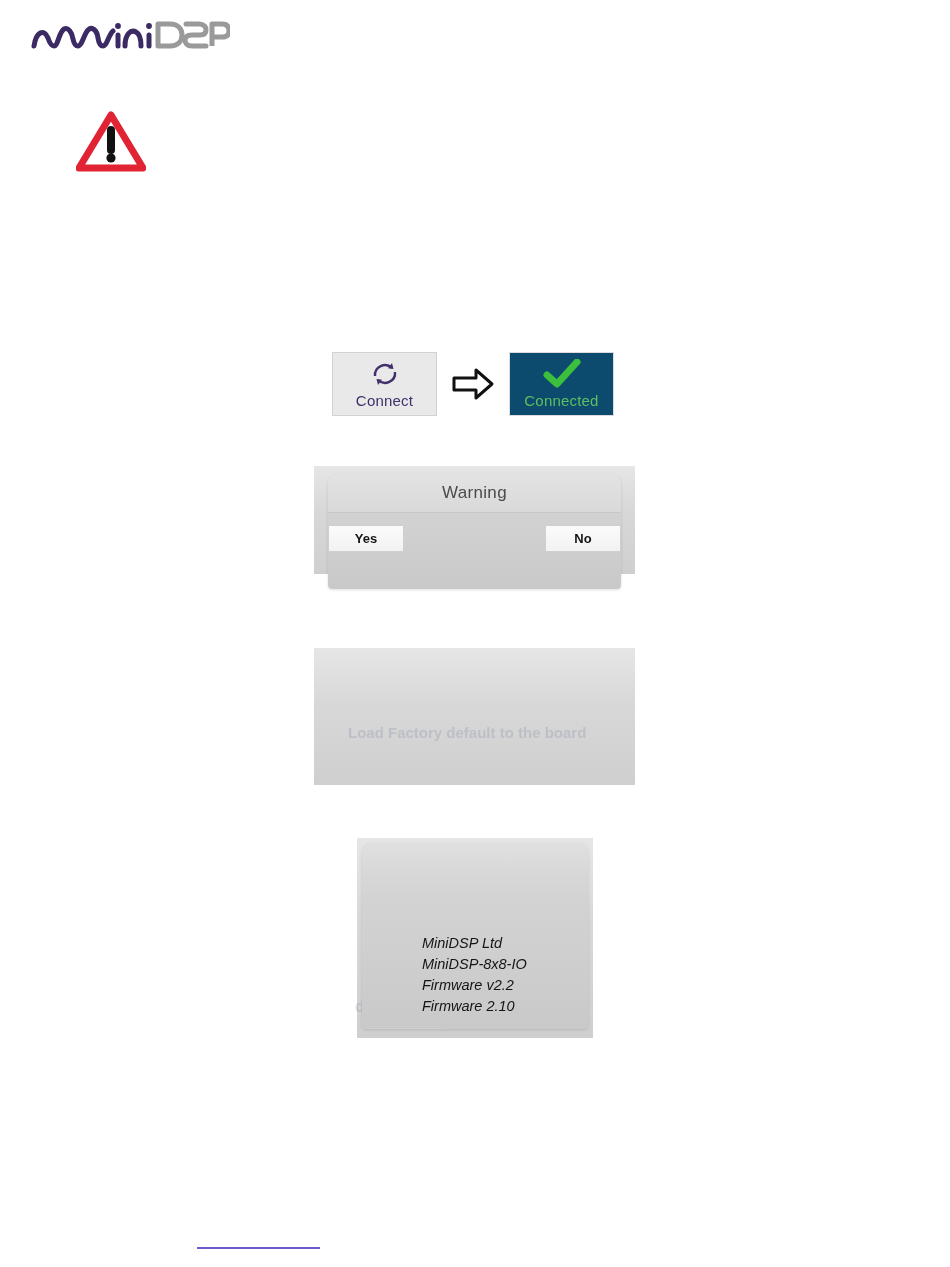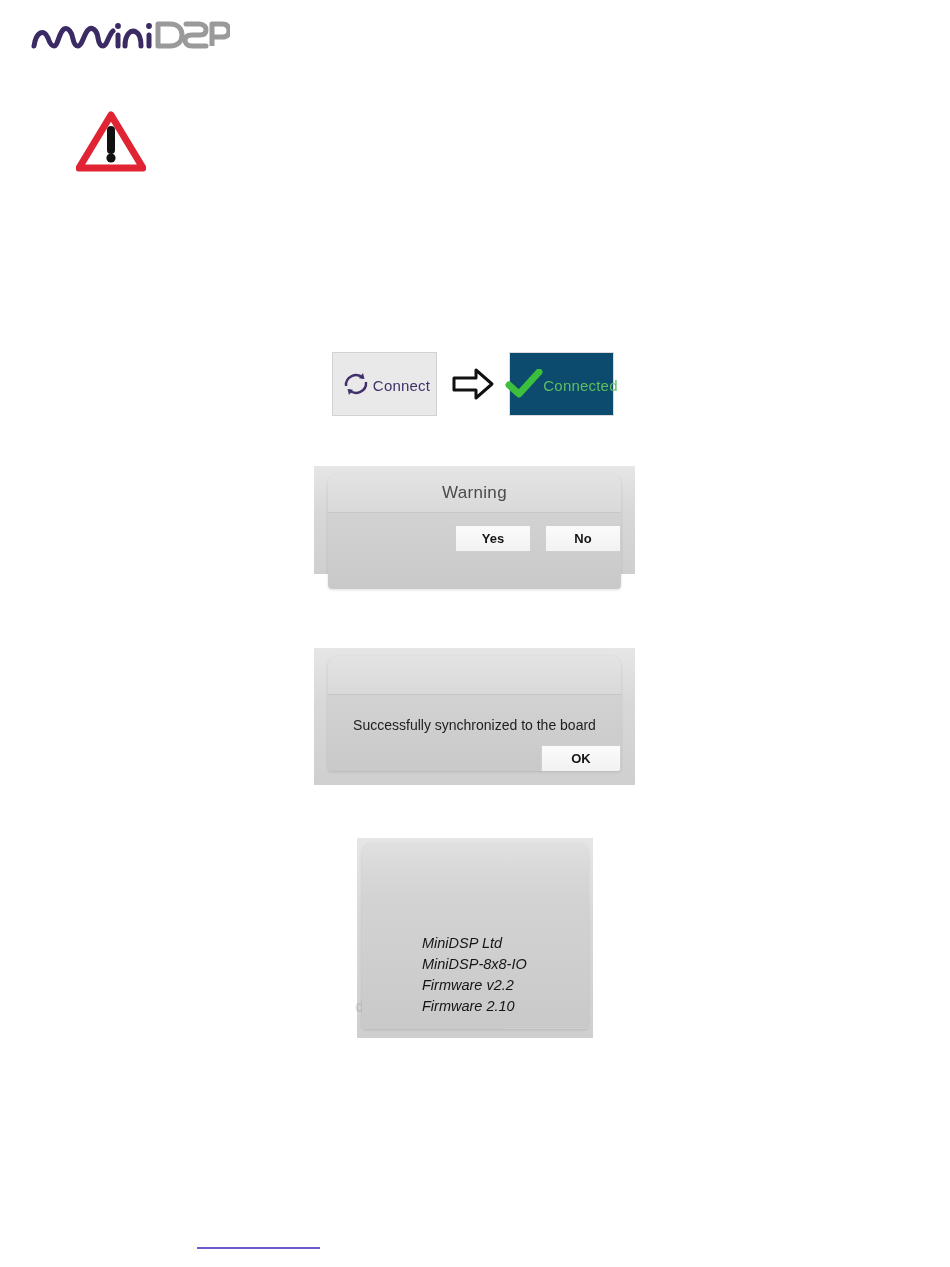--- a/index.html
+++ b/index.html
@@ -40,21 +40,21 @@
     top: 352px;
     display: flex;
     align-items: center;
   }
   .btn-tile {
     width: 105px;
     height: 64px;
     background: #e9e9e9;
     border: 1px solid #d2d2d2;
     display: flex;
-    flex-direction: row;
+    flex-direction: column;
     align-items: center;
     justify-content: center;
     box-sizing: border-box;
   }
   .btn-tile.connected {
     background: #0c4a6e;
     border-color: #dcdcdc;
   }
   .btn-tile svg { display: block; }
   .btn-label {
@@ -95,22 +95,22 @@
     letter-spacing: .3px;
   }
   .dlg-msg {
     text-align: center;
     font-size: 14px;
     color: #1d1d1d;
     padding-top: 14px;
   }
   .dlg-btn-row {
     display: flex;
-    justify-content: flex-end;
-    gap: 14px;
+    justify-content: space-between;
+    gap: 2px;
     margin-top: 12px;
   }
   .dlg-btn {
     background: linear-gradient(180deg, #fbfbfb 0%, #f2f2f2 100%);
     border: 1px solid #cfcfcf;
     font-size: 13px;
     font-weight: bold;
     color: #151515;
     padding: 5px 0;
     text-align: center;
@@ -209,27 +209,20 @@
     <div class="dlg-title">Warning</div>
     <div class="dlg-btn-row">
       <div class="dlg-btn" style="width:76px;">Yes</div>
       <div class="dlg-btn" style="width:76px;">No</div>
     </div>
   </div>
 </div>
 
 <div class="dlg-frame" style="left:314px; top:648px; width:321px; height:137px;">
   <div class="ghost" style="left:34px; top:76px;">Load Factory default to the board</div>
-  <div class="dlg" style="left:14px; top:8px; width:293px; height:115px;">
-    <div class="dlg-title"></div>
-    <div class="dlg-msg" style="padding-top:22px;">Successfully synchronized to the board</div>
-    <div class="dlg-btn-row">
-      <div class="dlg-btn" style="width:80px;">OK</div>
-    </div>
-  </div>
 </div>
 
 <div class="dlg-frame" style="left:357px; top:838px; width:236px; height:200px;">
   <div class="ghost" style="left:52px; top:62px;">Update Firmware</div>
   <div class="ghost" style="left:-2px; top:160px; font-size:16px;">d Factory default to the Boar</div>
   <div class="dlg" style="left:5px; top:5px; width:226px; height:186px; background:linear-gradient(180deg,#dddddd 0%,#d3d3d3 30%,#c9c9c9 100%);font-style:italic;">
     <div class="dlg-title" style="height:30px; border-bottom:none; background:linear-gradient(180deg,#e0e0e0 0%,#d8d8d8 100%);"></div>
     <div class="info-lines">
       <div>MiniDSP Ltd</div>
       <div>MiniDSP-8x8-IO</div>

